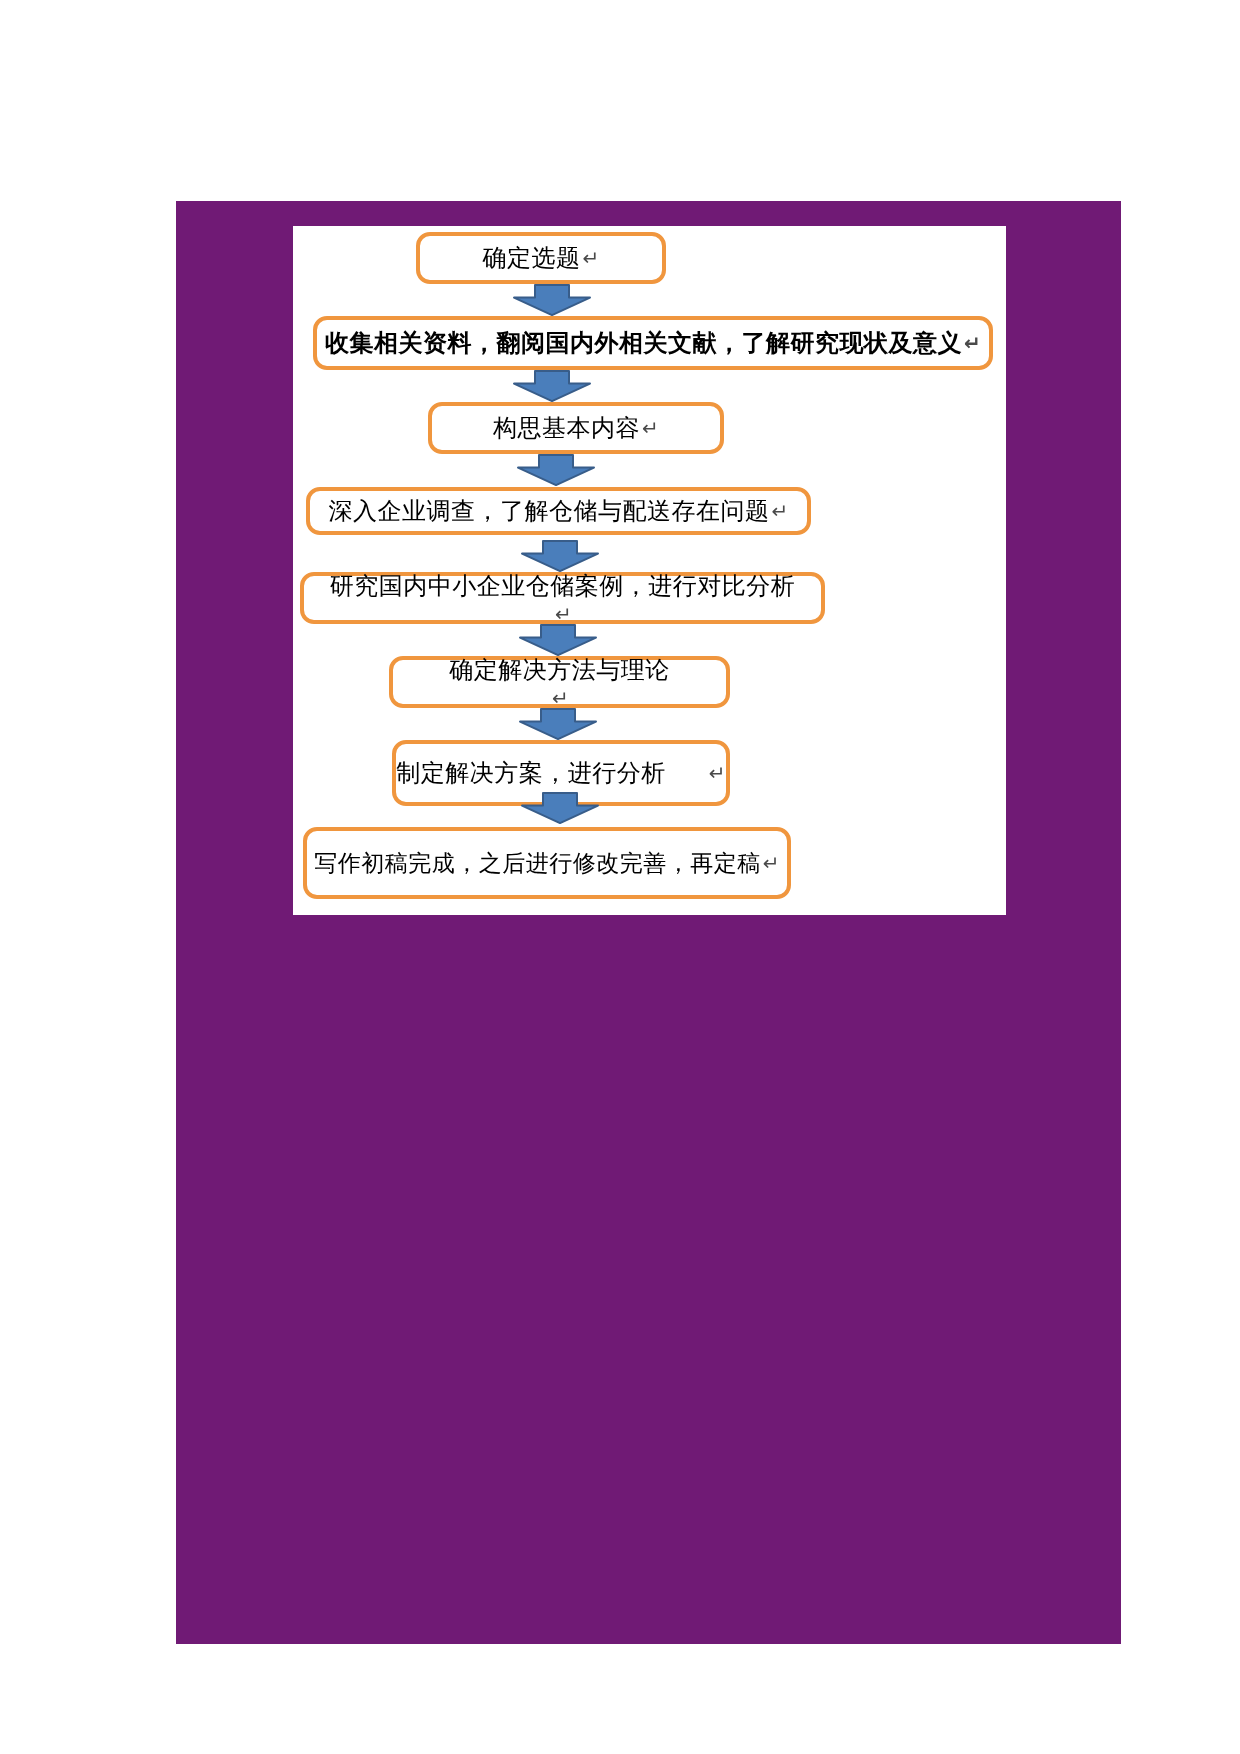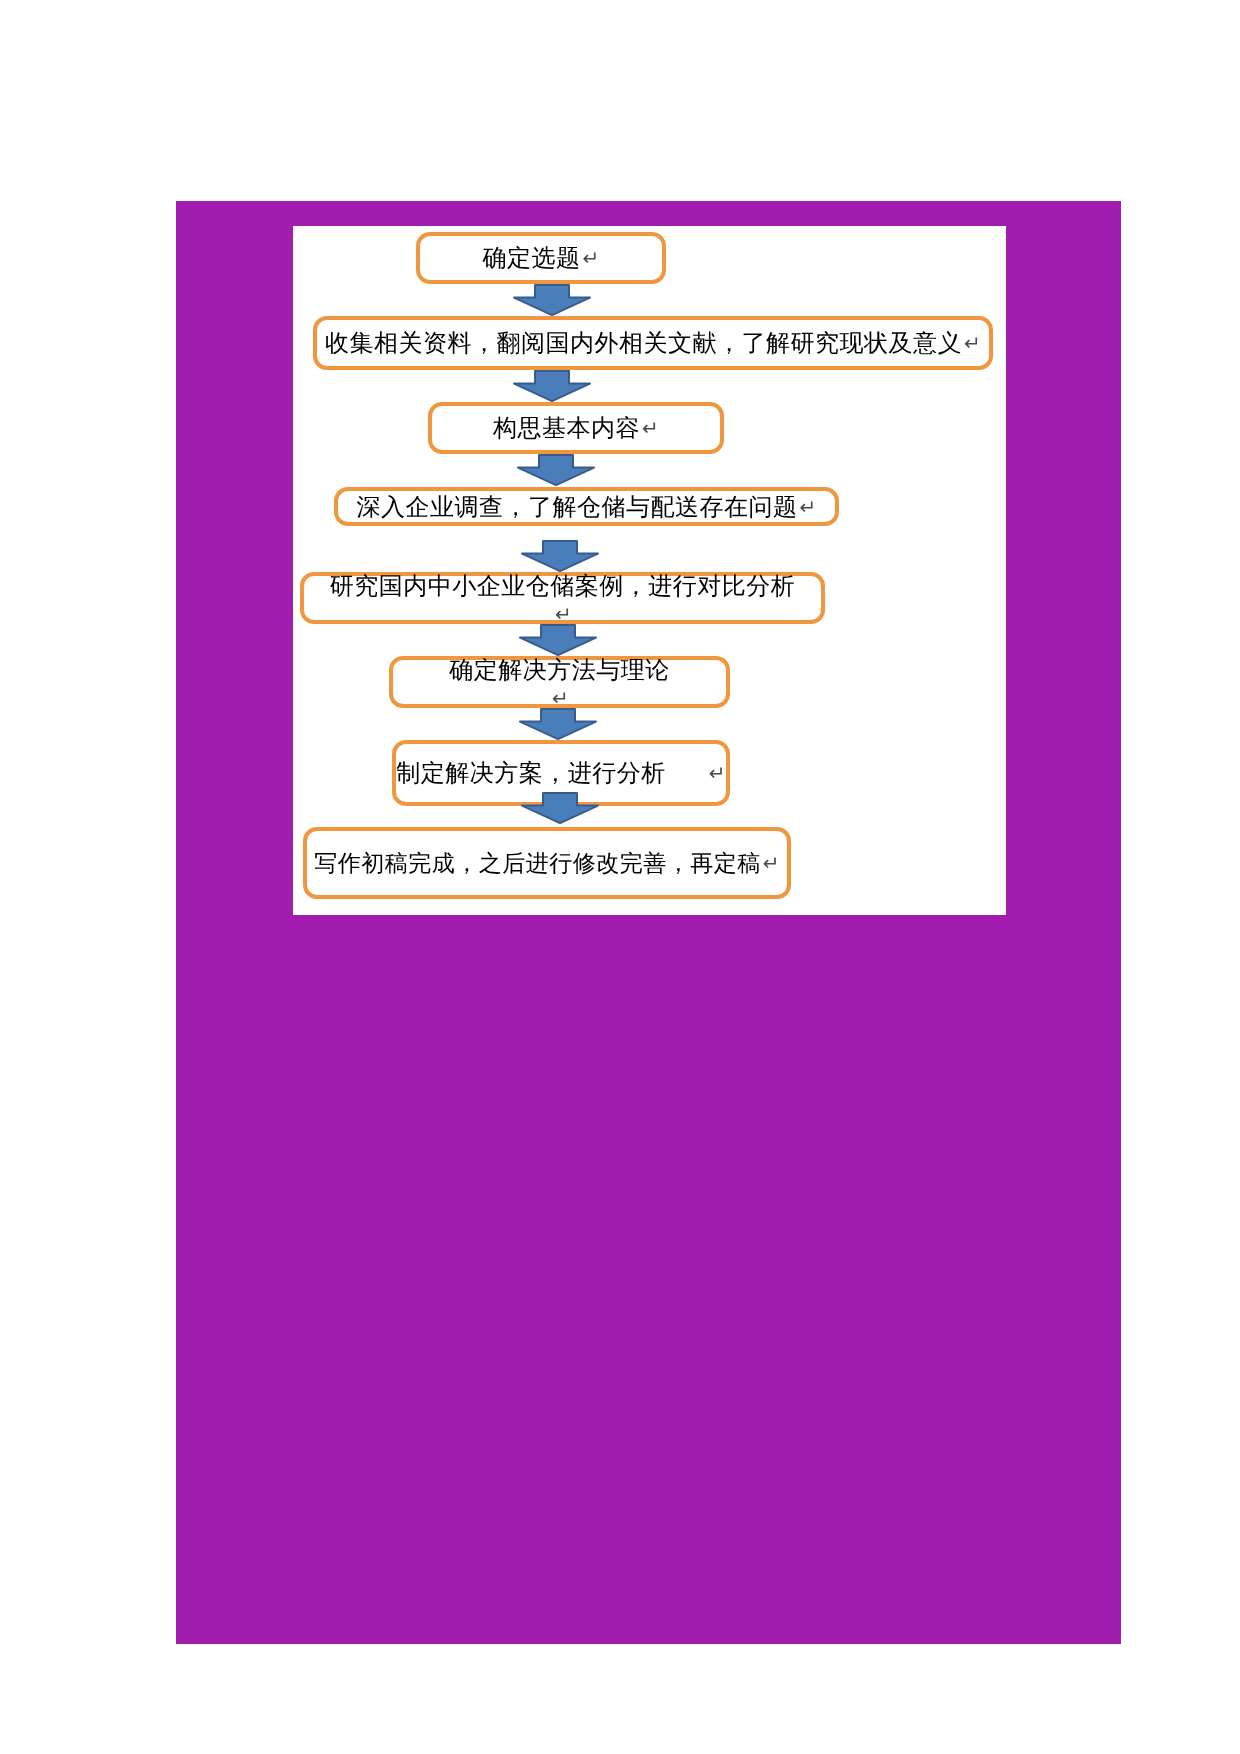--- a/index.html
+++ b/index.html
@@ -12,21 +12,21 @@
     height: 1754px;
     position: relative;
     font-family: "Liberation Serif", "DejaVu Serif", serif;
   }
   .black-canvas {
     position: absolute;
     left: 176px;
     top: 201px;
     width: 945px;
     height: 1443px;
-    background: #a21caf;
+    background: #701a75;
   }
   .figure-panel {
     position: absolute;
     left: 293px;
     top: 226px;
     width: 713px;
     height: 689px;
     background: #ffffff;
   }
   .flow-box {
@@ -79,21 +79,21 @@
       <span class="label">确定选题</span>
         <span class="mark">↵</span>
     </div>
 
     <div class="flow-arrow" style="left:216px; top:58px;">
       <svg viewBox="0 0 86 34" preserveAspectRatio="none">
         <polygon points="26,1 60,1 60,14 81,14 43,32 5,14 26,14"></polygon>
       </svg>
     </div>
 
-    <div class="flow-box" style="left:20px; top:90px; width:680px; height:54px;">
+    <div class="flow-box" style="left:20px; top:90px; width:680px; height:54px;font-weight:bold;">
       <span class="label">收集相关资料，翻阅国内外相关文献，了解研究现状及意义</span>
         <span class="mark">↵</span>
     </div>
 
     <div class="flow-arrow" style="left:216px; top:144px;">
       <svg viewBox="0 0 86 34" preserveAspectRatio="none">
         <polygon points="26,1 60,1 60,14 81,14 43,32 5,14 26,14"></polygon>
       </svg>
     </div>
 
@@ -101,21 +101,21 @@
       <span class="label">构思基本内容</span>
         <span class="mark">↵</span>
     </div>
 
     <div class="flow-arrow" style="left:220px; top:228px;">
       <svg viewBox="0 0 86 34" preserveAspectRatio="none">
         <polygon points="26,1 60,1 60,14 81,14 43,32 5,14 26,14"></polygon>
       </svg>
     </div>
 
-    <div class="flow-box" style="left:13px; top:261px; width:505px; height:39px;margin-left:28px;">
+    <div class="flow-box" style="left:13px; top:261px; width:505px; height:48px;">
       <span class="label">深入企业调查，了解仓储与配送存在问题</span>
         <span class="mark">↵</span>
     </div>
 
     <div class="flow-arrow" style="left:224px; top:314px;">
       <svg viewBox="0 0 86 34" preserveAspectRatio="none">
         <polygon points="26,1 60,1 60,14 81,14 43,32 5,14 26,14"></polygon>
       </svg>
     </div>
 

